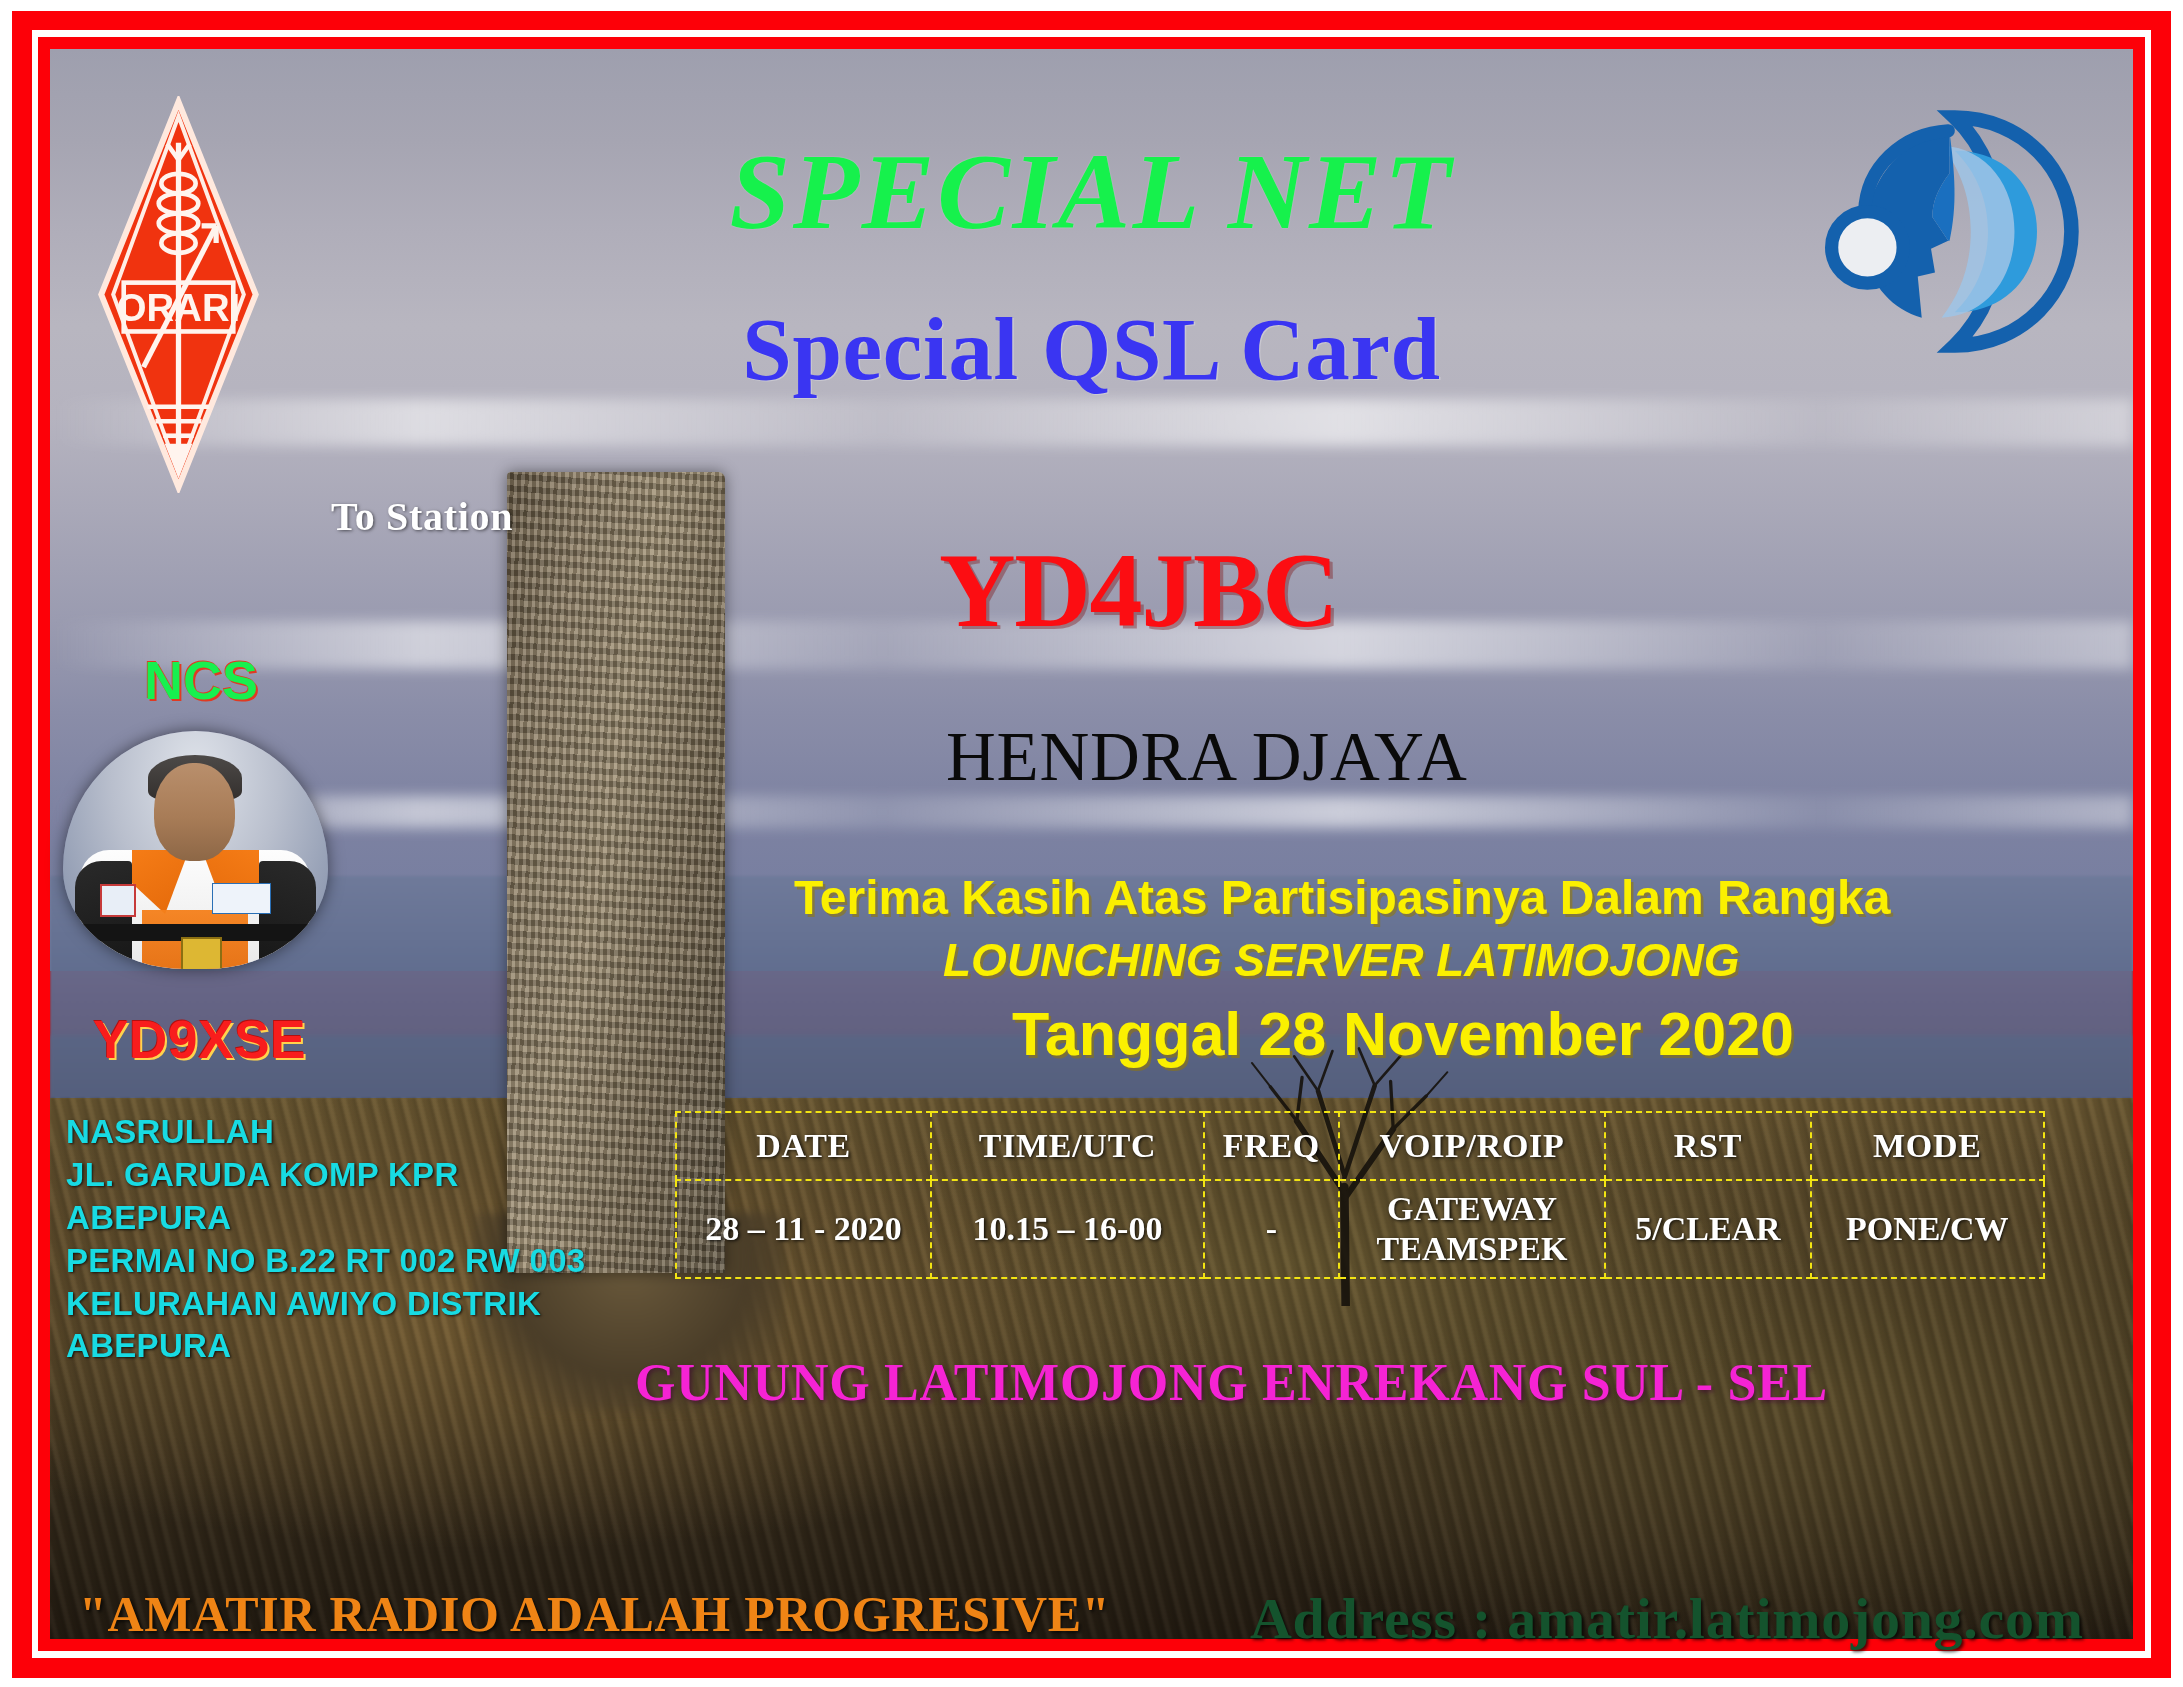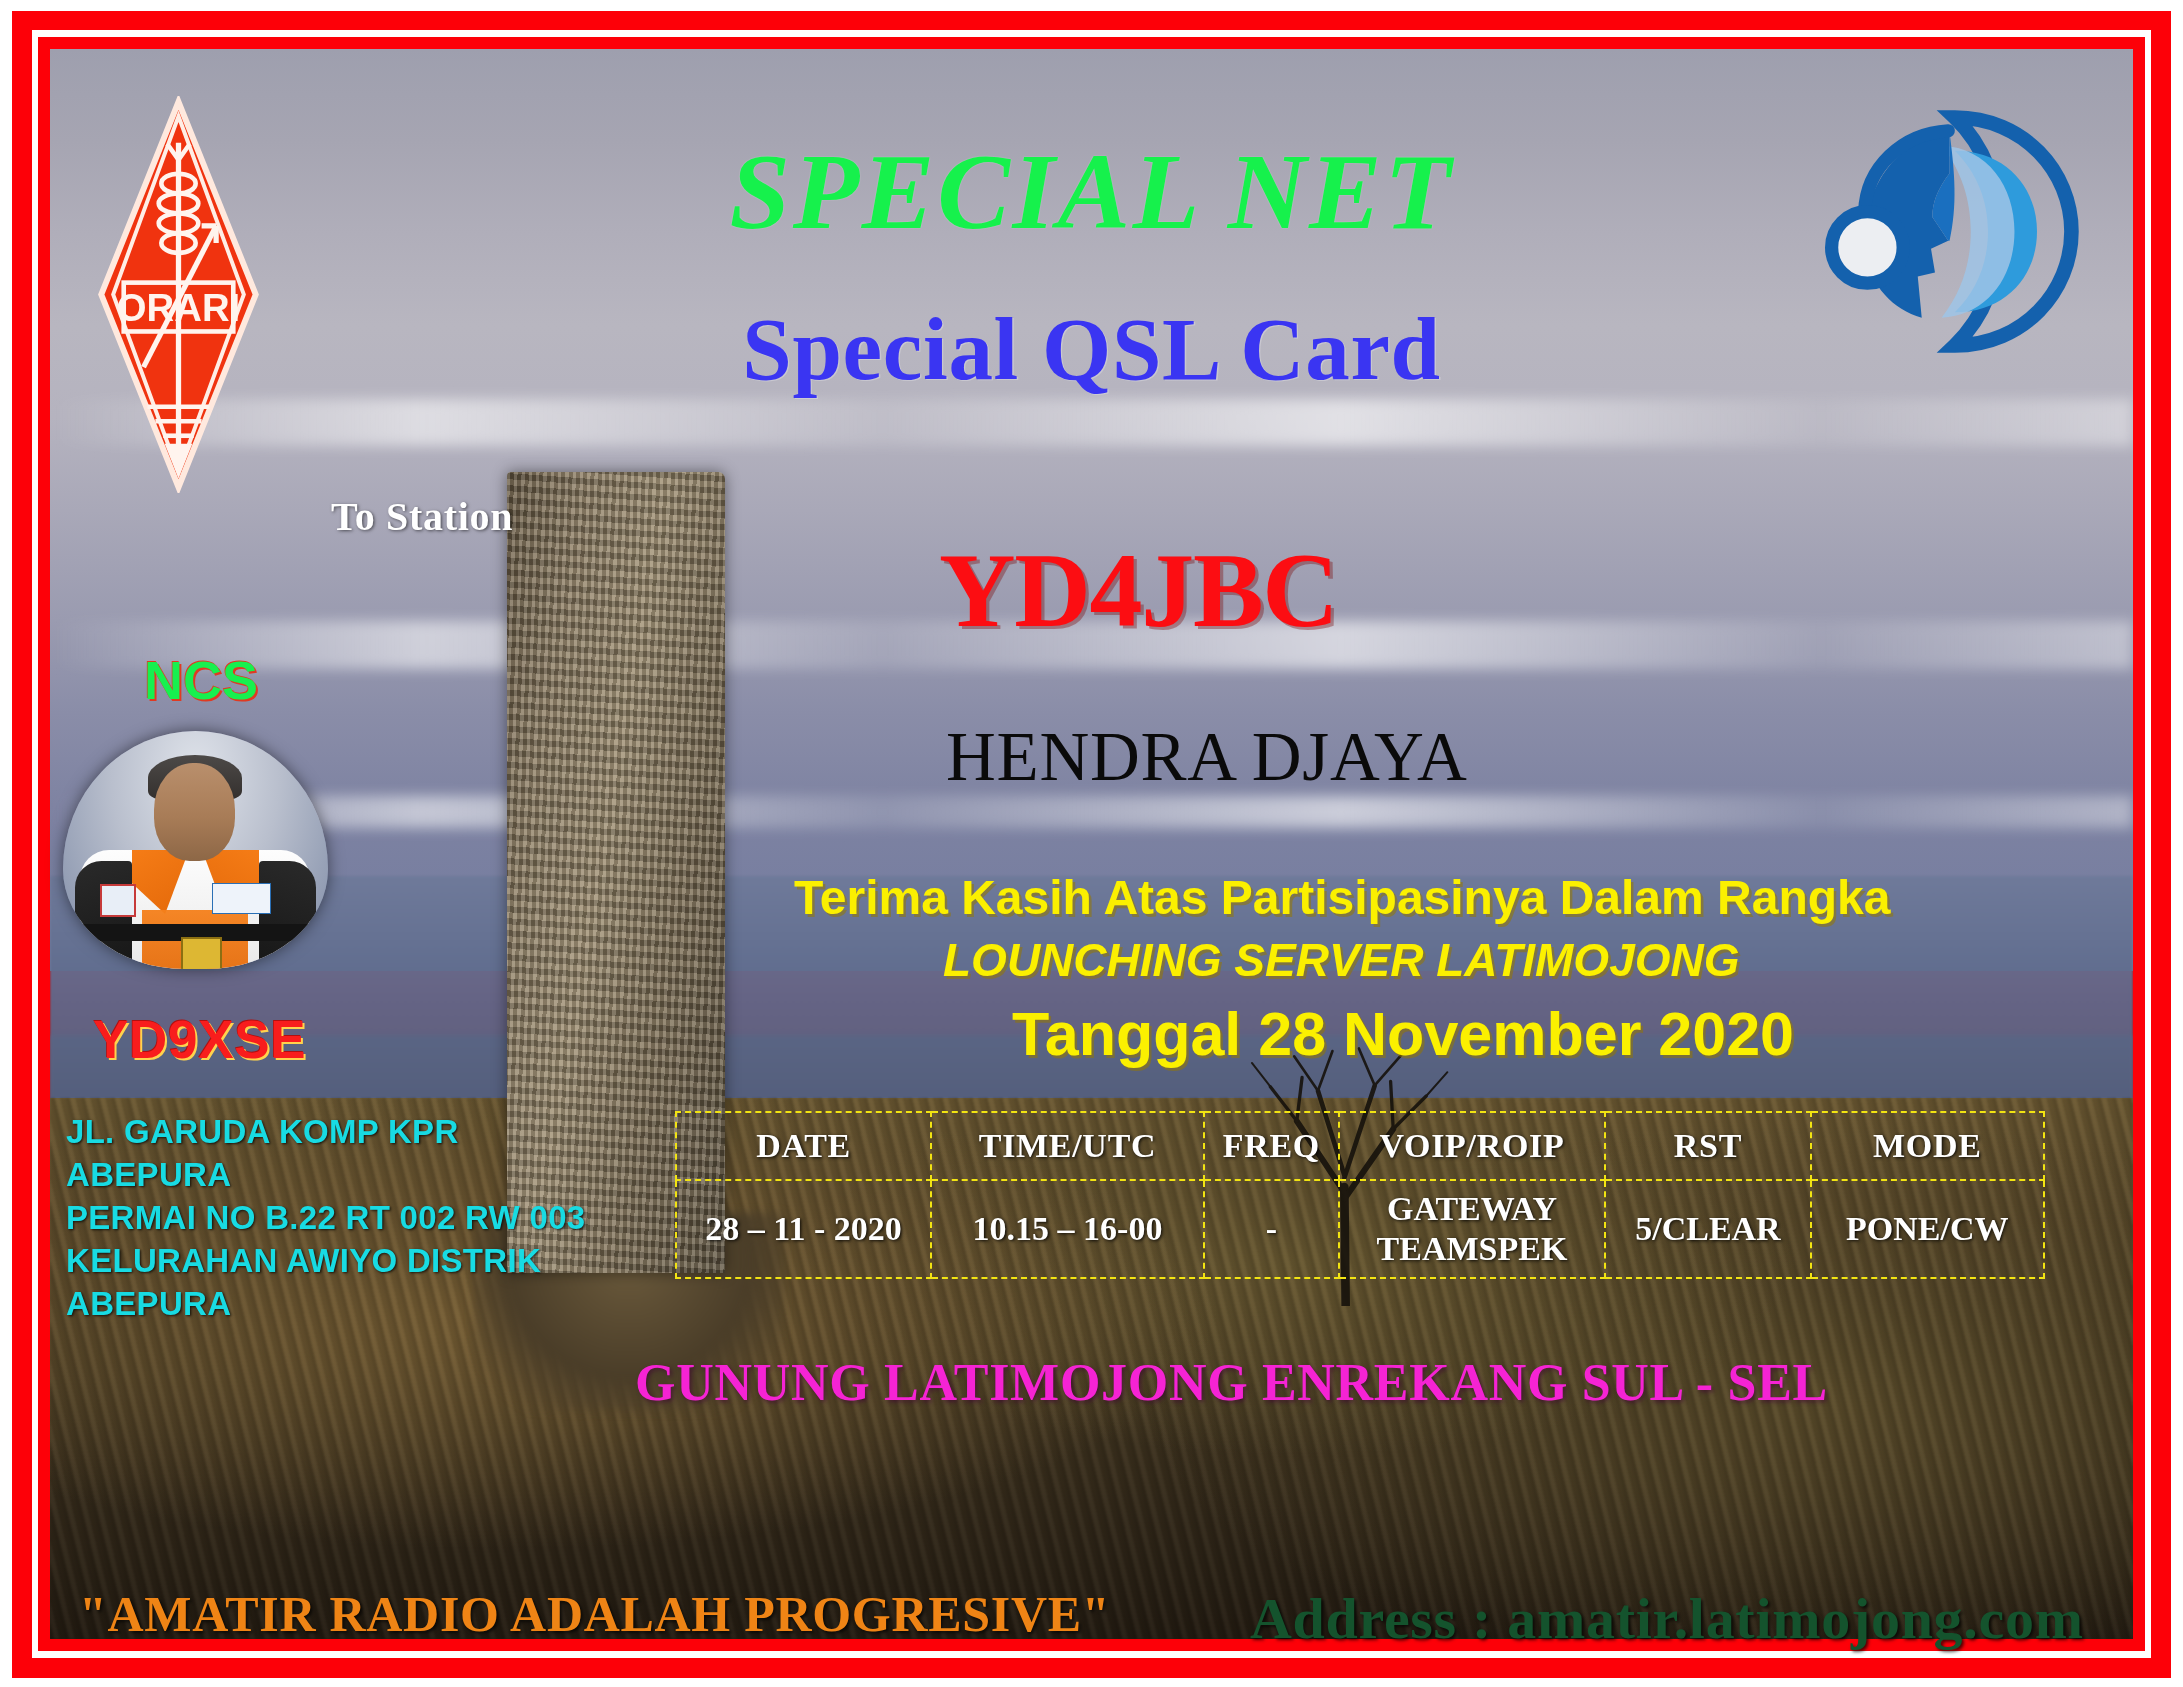--- a/index.html
+++ b/index.html
@@ -250,20 +250,21 @@
   <div class="t" id="toStation">To Station</div>
   <div class="t" id="ncsLabel">NCS</div>
   <div class="t" id="ncsCall">YD9XSE</div>
   <div class="t" id="callsign">YD4JBC</div>
   <div class="t ylw" id="thanksLine">Terima Kasih Atas Partisipasinya Dalam Rangka</div>
   <div class="t" id="opname">HENDRA DJAYA</div>
   <div class="t ylw" id="eventLine">LOUNCHING SERVER LATIMOJONG</div>
   <div class="t ylw" id="dateLine">Tanggal  28  November  2020</div>
 
   <div id="addr">
+    <div>NASRULLAH</div>
     <div>JL. GARUDA KOMP KPR</div>
     <div>ABEPURA</div>
     <div>PERMAI NO B.22 RT 002 RW 003</div>
     <div>KELURAHAN AWIYO DISTRIK</div>
     <div>ABEPURA</div>
   </div>
 
   <table id="qsoTable">
     <colgroup>
       <col class="cw1">

